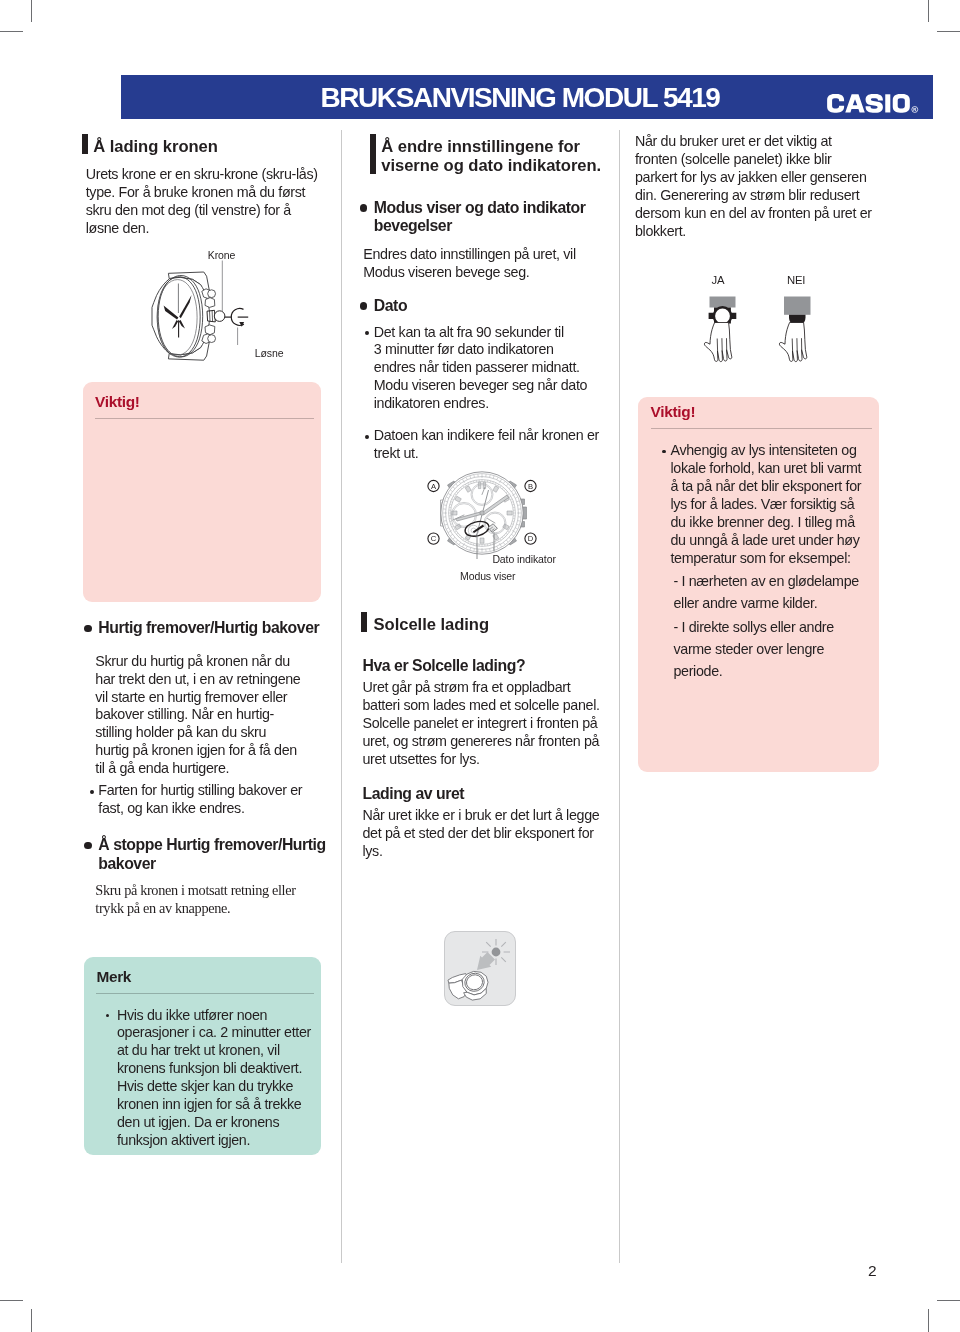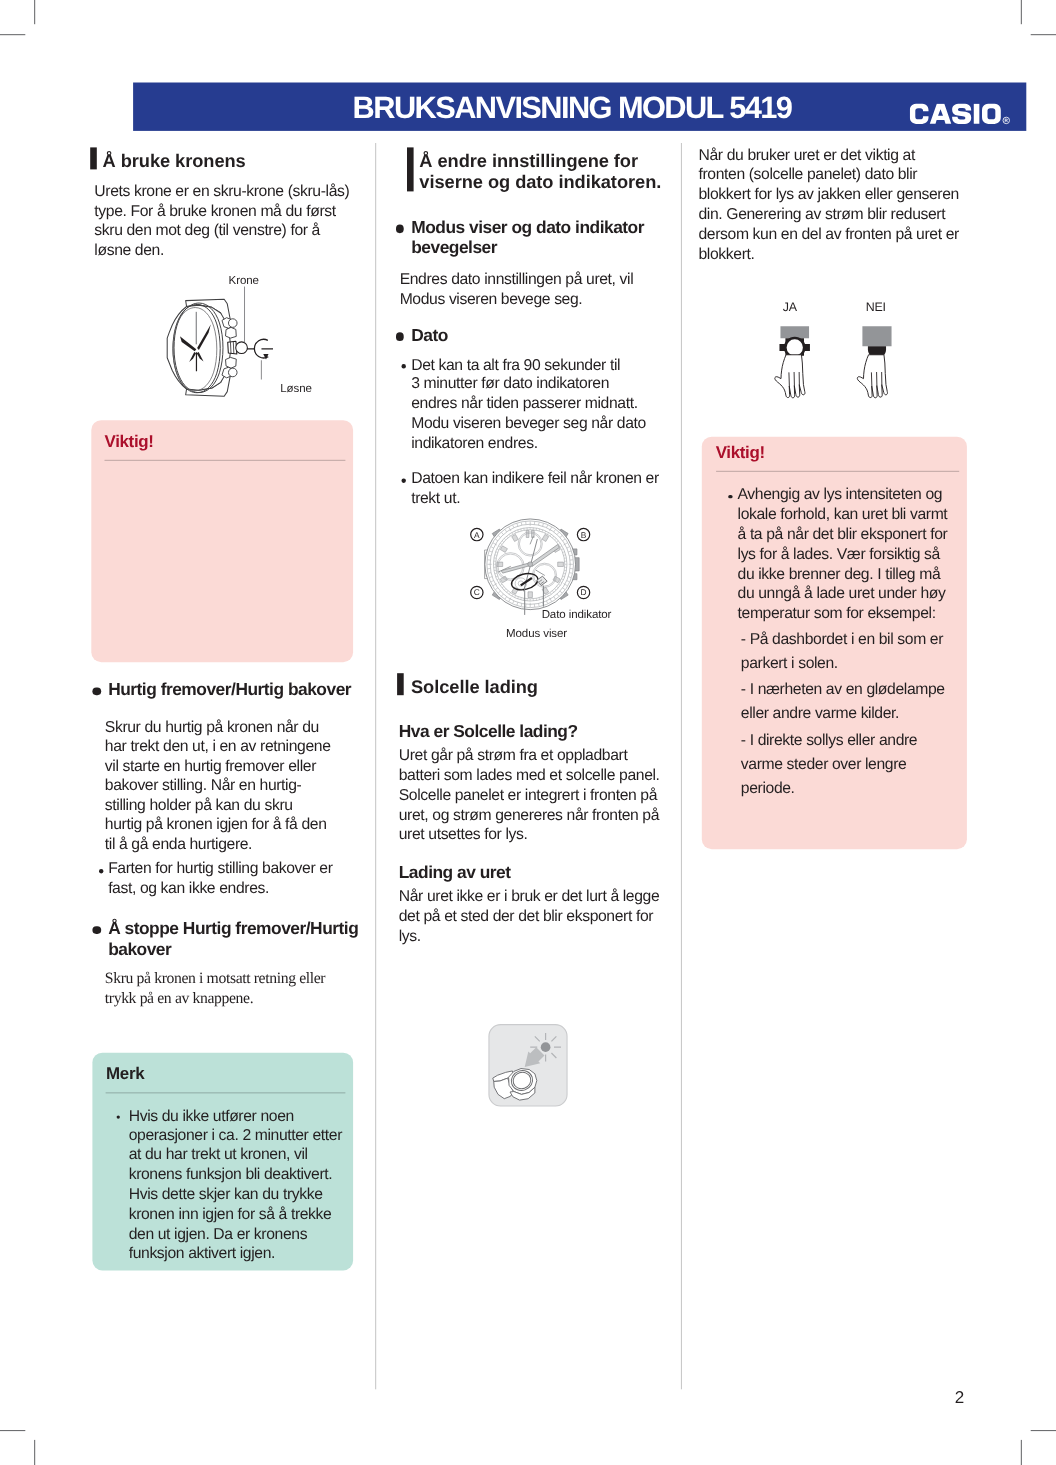--- a/index.html
+++ b/index.html
@@ -89,21 +89,21 @@
  </g>
 </svg></div>
   </div>
 
   <div class="vdiv" style="left:341px;"></div>
   <div class="vdiv" style="left:619px;"></div>
 
   <div class="col col1">
     <div class="sech" style="margin-top:4px;">
       <span class="bar"></span>
-      <span data-bind="col1.heading">Å bruke kronens</span>
+      <span data-bind="col1.heading">Å lading kronen</span>
     </div>
     <p class="body tx" data-bind="col1.intro" style="margin-top:10px;">Urets krone er en skru-krone (skru-lås) type. For å bruke kronen må du først skru den mot deg (til venstre) for å løsne den.</p>
   </div>
 
   <div class="abs" style="left:146px;top:266px;"><svg width="92" height="100" viewBox="0 0 92 100">
  <g fill="#ffffff" stroke="#404042" stroke-width="0.95" stroke-linejoin="round" stroke-linecap="round">
   <path d="M22.8 7.3 L57.8 6.0 L60.6 10.2 L64.2 29.0 L56.8 28.6 L54.6 18.6 L46.6 13.4 L34.6 11.4 L23.6 12.6 Z"></path>
   <path d="M23.6 87.6 L34.6 88.8 L46.6 86.8 L54.6 81.6 L56.8 71.6 L64.2 71.2 L60.6 90.0 L57.8 94.2 L22.8 92.9 Z"></path>
   <path d="M23.6 12.6 C18.8 16.2 13.8 22.6 10.6 29.4 L7.8 36.4 L6.0 41.4 L6.0 59.2 L7.8 63.8 L10.6 70.8 C13.8 77.6 18.8 84.0 23.6 87.6 L34.6 88.8 L46.6 86.8 L54.6 81.6 C59.8 74.2 62.8 63.4 63.6 52.8 L63.6 47.4 C62.8 36.8 59.8 26.0 54.6 18.6 L46.6 13.4 L34.6 11.4 Z"></path>
  </g>
@@ -299,21 +299,21 @@
       <path d="M5.0 45.0 L11.5 44.5 L19.5 41.5 L21.5 47.0 L25.5 55.5 L22.5 60.5 L16.0 63.0 L9.5 58.5 L5.5 51.0 Z"></path>
       <path d="M20.5 40.5 L26.0 34.5 L33.5 31.5 L42.0 32.5 L48.0 37.0 L50.0 44.0 L48.0 51.0 L42.0 56.5 L34.0 58.5 L26.0 55.5 L21.0 49.0 Z"></path>
       <path d="M26.0 55.5 L34.0 58.5 L42.0 56.5 L48.0 51.0 L48.0 57.0 L41.0 63.0 L32.0 64.5 L25.0 61.0 L22.0 56.0 Z"></path>
       <ellipse cx="34.5" cy="44.0" rx="11.2" ry="10.3" transform="rotate(-18 34.5 44)"></ellipse>
       <ellipse cx="34.5" cy="44.0" rx="9.3" ry="8.5" transform="rotate(-18 34.5 44)"></ellipse>
     </g>
    </svg>
   </div>
 
   <div class="col col3">
-    <p class="body tx" data-bind="col3.body">Når du bruker uret er det viktig at fronten (solcelle panelet) dato blir blokkert for lys av jakken eller genseren din. Generering av strøm blir redusert dersom kun en del av fronten på uret er blokkert.</p>
+    <p class="body tx" data-bind="col3.body">Når du bruker uret er det viktig at fronten (solcelle panelet) ikke blir parkert for lys av jakken eller genseren din. Generering av strøm blir redusert dersom kun en del av fronten på uret er blokkert.</p>
   </div>
 
   <div class="abs" style="left:690px;top:265px;"><svg width="130" height="105" viewBox="0 0 130 105">
  <g>
   <path d="M19.5 31.5 L45.5 31.5 L45.5 42.5 L19.5 42.5 Z" fill="#939598"></path>
   <path d="M24.0 42.5 L24.0 47.8 L18.6 47.8 L18.6 54.0 L24.0 54.0 L24.0 58.5 L40.9 58.5 L40.9 54.0 L46.3 54.0 L46.3 47.8 L40.9 47.8 L40.9 42.5 Z" fill="#231f20"></path>
   <circle cx="32.5" cy="50.9" r="8.6" fill="#ffffff" stroke="#231f20" stroke-width="2.4"></circle>
   <path d="M24.6 57.5 C22.6 62 21.2 67 20.6 71.5 C20.2 74.5 20.0 77 20.0 79.2 L17.4 77.8 C15.6 77 14.2 77.6 14.4 79.2 C14.6 80.6 16.4 82 18.4 83.6 C20.6 85.4 22.2 87.4 23.2 89.6 C23.8 91 24.2 92.8 24.4 94.2 C24.6 95.8 25.6 96.6 26.6 96.4 C27.6 96.2 28.0 95.2 27.8 93.8 L27.5 86.0 L28.9 94.2 C29.1 95.9 30.1 96.8 31.1 96.6 C32.1 96.4 32.6 95.3 32.4 93.9 L32.1 85.6 L33.5 93.6 C33.7 95.3 34.7 96.2 35.7 96.0 C36.7 95.8 37.2 94.7 37.0 93.3 L36.6 84.8 L38.4 91.8 C38.8 93.4 39.8 94.2 40.8 93.8 C41.8 93.4 42.0 92.3 41.6 91.0 L40.4 84.6 L39.8 74.5 L39.4 65 L38.6 57.5 Z" fill="#ffffff" stroke="#231f20" stroke-width="0.85" stroke-linejoin="round"></path>
   <g fill="none" stroke="#231f20" stroke-width="0.8">
             <path d="M27.6 86.2 L27.2 73.5 M32.2 85.8 L31.9 73.2 M36.7 85.0 L36.5 73.2 "></path>
@@ -328,19 +328,18 @@
           </g>
  </g>
 </svg></div>
   <div class="figlabel big" data-bind="col3.figure.yes" style="left:711.6px;top:273.5px;">JA</div>
   <div class="figlabel big" data-bind="col3.figure.no" style="left:787px;top:273.5px;">NEI</div>
 
   <div class="box imp" style="left:638.1px;top:397.2px;width:240.5px;height:374.7px;padding-top:6px;">
     <div class="ttl" data-bind="col3.important.title">Viktig!</div>
     <div class="rule"></div>
     <div class="li tx" style="width:213px;"><span class="dot"></span><span data-bind="col3.important.bullets.0">Avhengig av lys intensiteten og lokale forhold, kan uret bli varmt å ta på når det blir eksponert for lys for å lades. Vær forsiktig så du ikke brenner deg. I tilleg må du unngå å lade uret under høy temperatur som for eksempel:</span></div>
-    <p class="body tx sub-dash" data-bind="col3.important.sub.0">- På dashbordet i en bil som er parkert i solen.</p>
     <p class="body tx sub-dash" data-bind="col3.important.sub.1">- I nærheten av en glødelampe eller andre varme kilder.</p>
     <p class="body tx sub-dash" data-bind="col3.important.sub.2">- I direkte sollys eller andre varme steder over lengre periode.</p>
   </div>
 
   <div class="pageno" data-bind="page.number">2</div>
 </div>
 
 </body></html>

